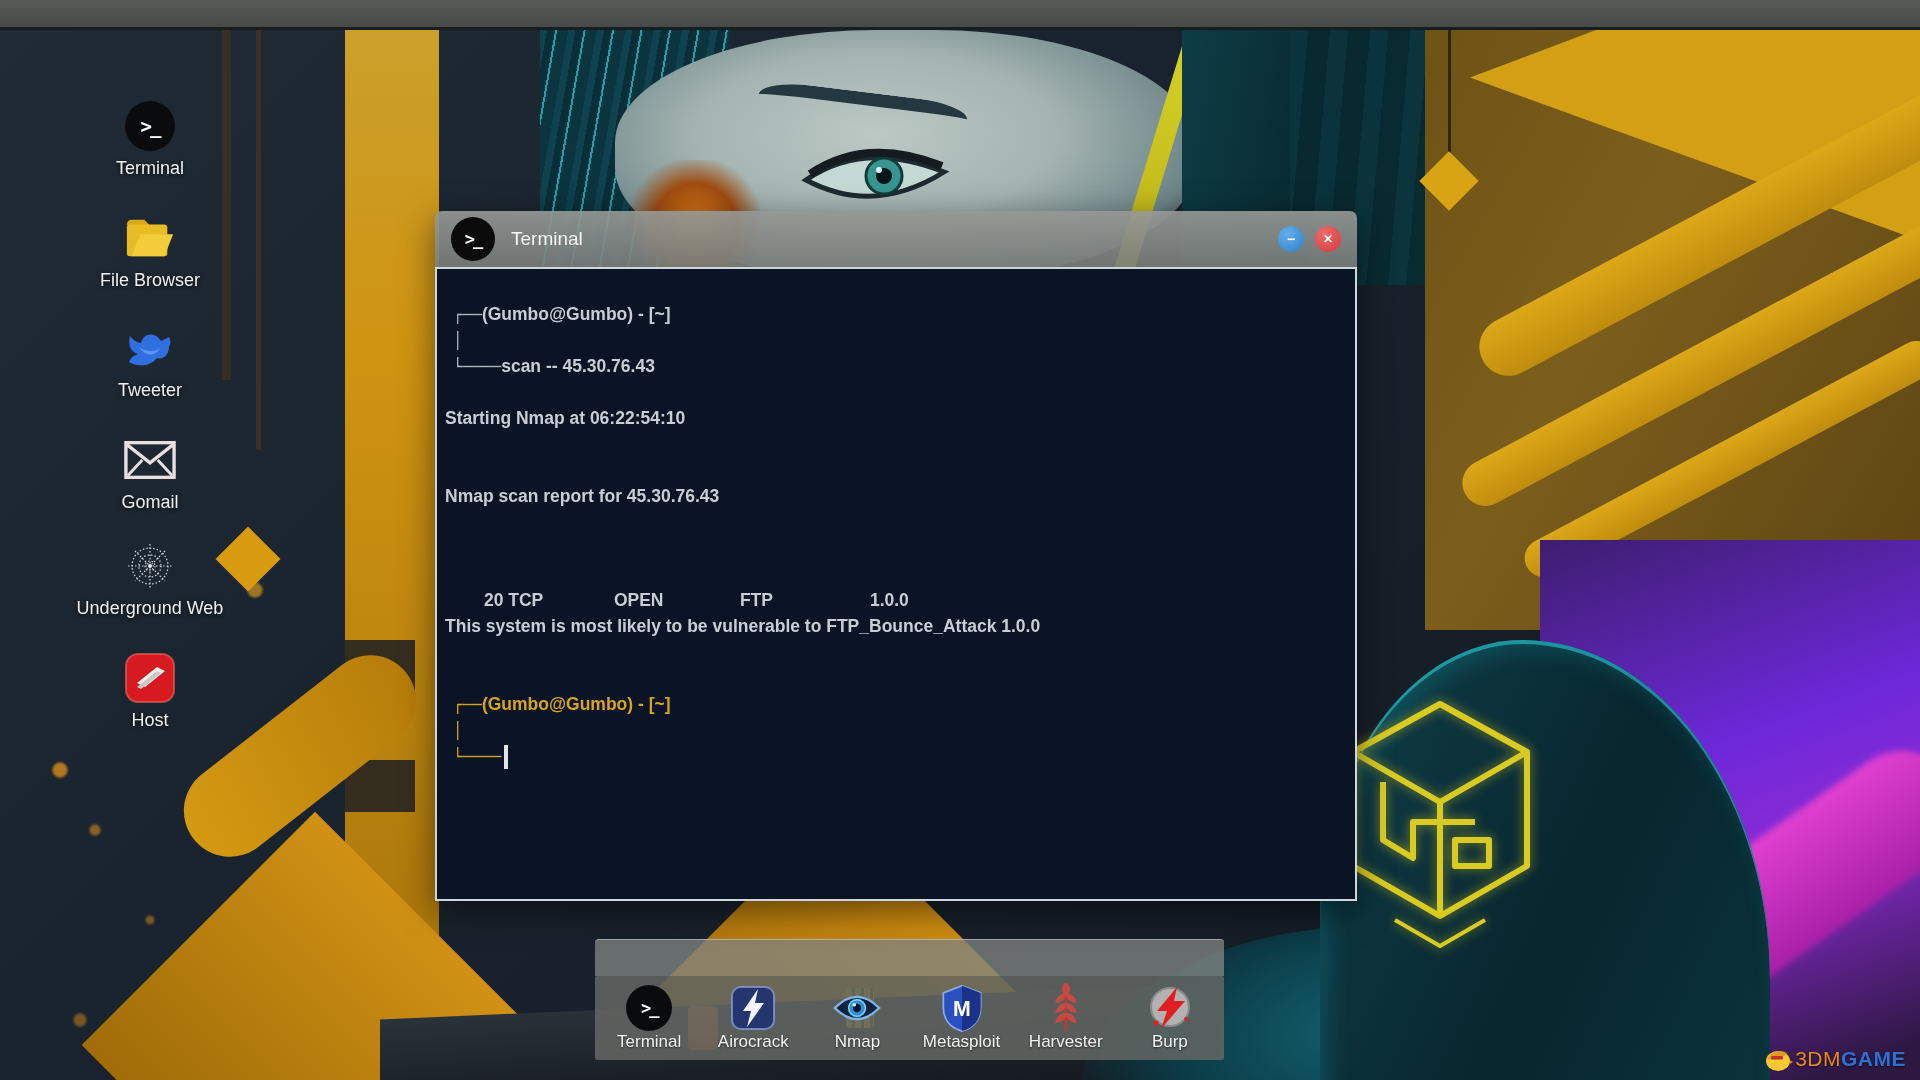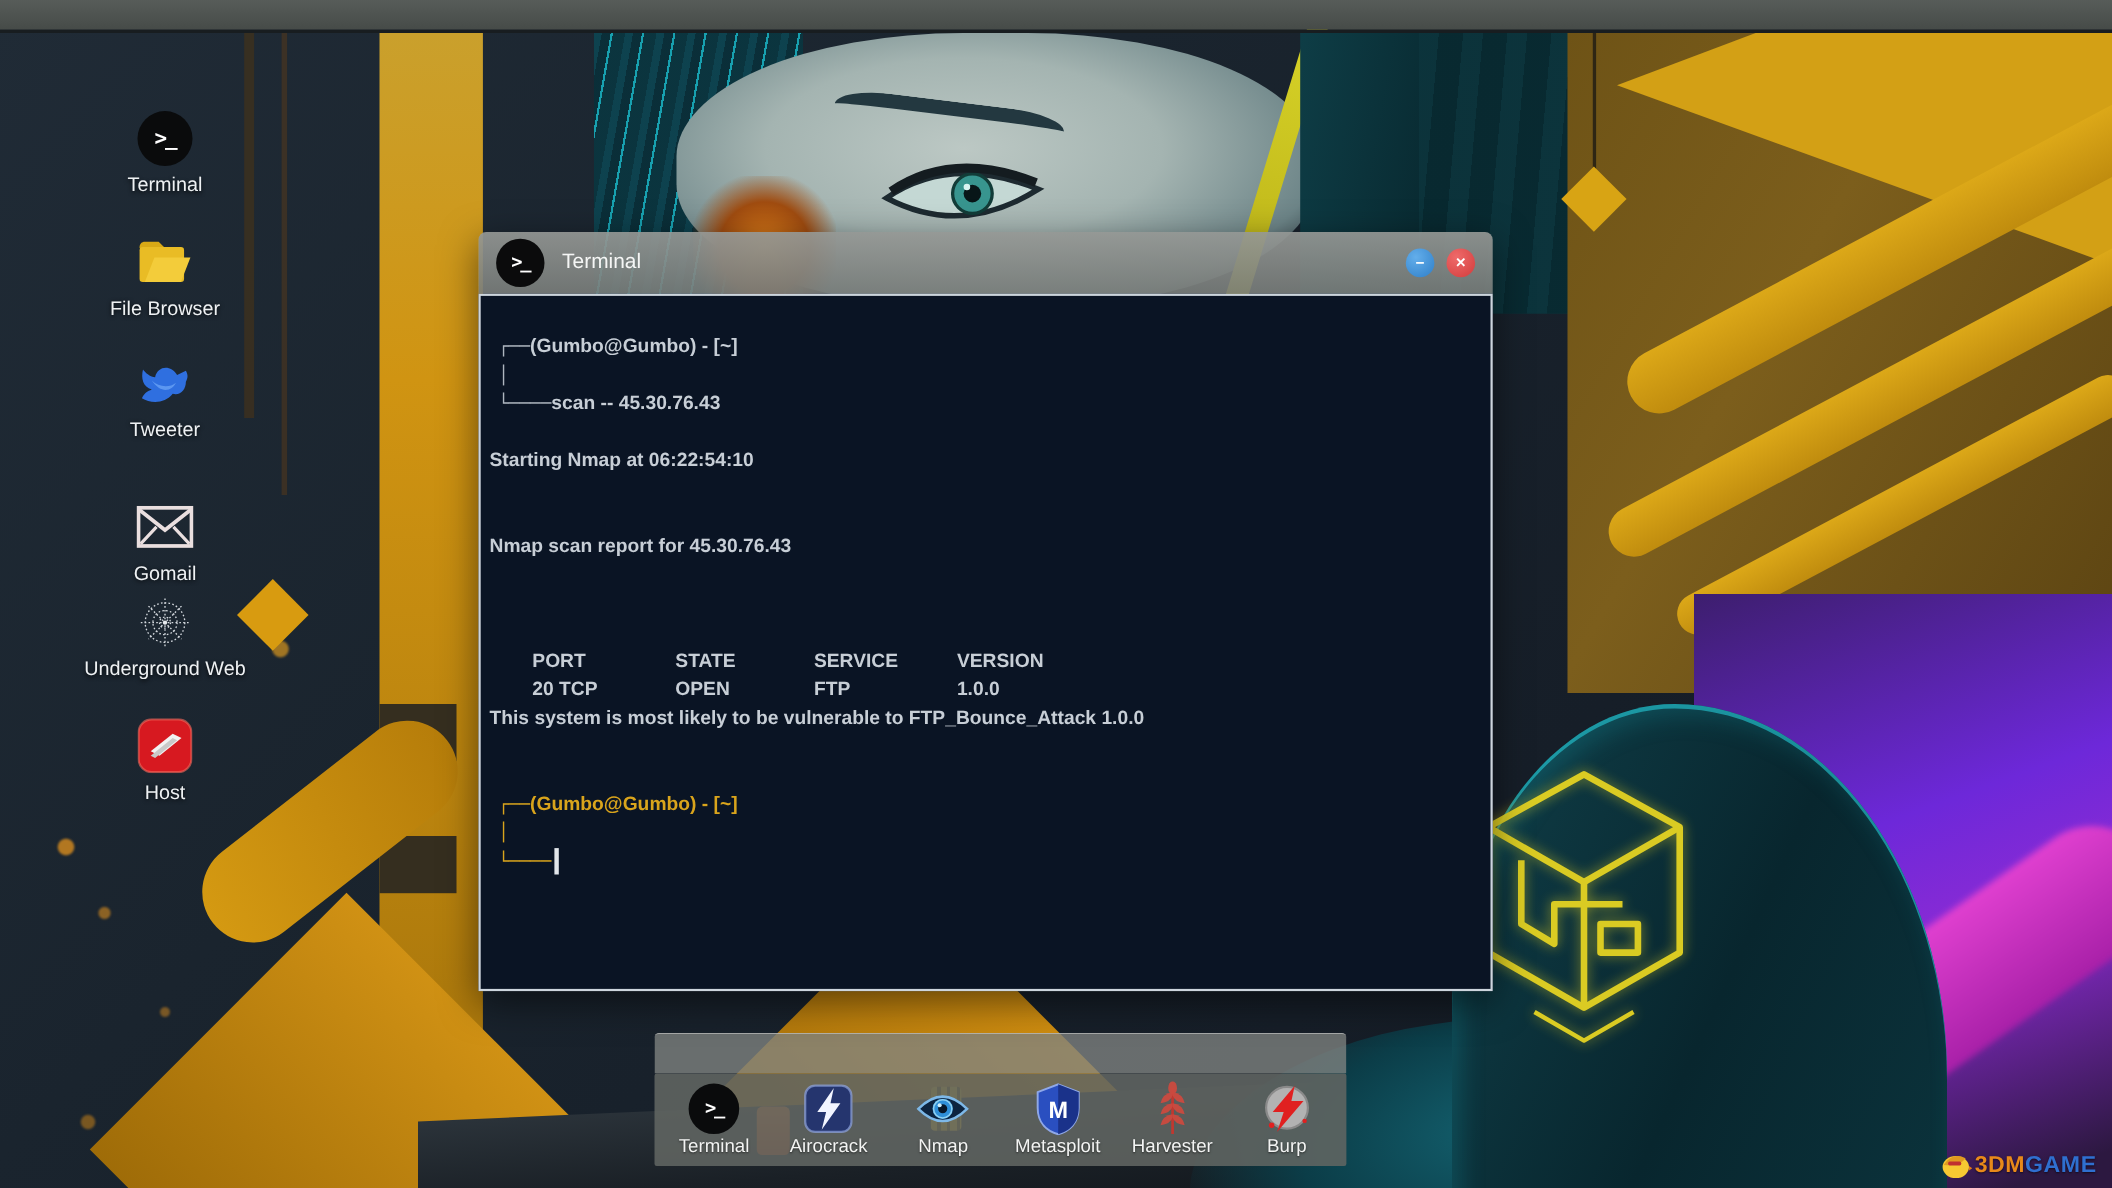--- a/index.html
+++ b/index.html
@@ -124,21 +124,21 @@
     background:rgba(128,132,129,.78); border-radius:4px 4px 0 0; border-top:1px solid rgba(210,212,210,.6); }
   .dock { position:absolute; left:595px; top:976px; width:629px; height:84px; z-index:46;
     background:rgba(97,101,98,.88); border-radius:2px; display:flex; align-items:center; justify-content:space-evenly; }
   .ditem { width:100px; text-align:center; cursor:pointer; }
   .ditem .img { display:flex; width:48px; height:46px; margin:0 auto; align-items:center; justify-content:center; }
   .ditem .lbl { margin-top:1px; font-size:17px; color:#f3f4f3; text-shadow:0 1px 2px rgba(0,0,0,.6); }
   .dock .term-circle { width:46px; height:46px; font-size:17px; }
 
   
   .watermark { position:absolute; right:14px; bottom:8px; z-index:60; display:flex; align-items:center; }
-  .wm-3dm { font-size:21px; font-weight:bold; color:#e8891a; letter-spacing:.5px; text-shadow:0 1px 2px rgba(0,0,0,.6); }
+  .wm-3dm { font-size:21px; font-weight:normal; color:#e8891a; letter-spacing:.5px; text-shadow:0 1px 2px rgba(0,0,0,.6); }
   .wm-game { font-size:21px; font-weight:bold; color:#2f6fd0; letter-spacing:.5px; text-shadow:0 1px 2px rgba(0,0,0,.6); }
 </style>
 </head>
 <body>
 
 <div class="desktop">
 
   <div class="wp wp-base"></div>
   <div class="wp wp-dots"></div>
   <div class="wp wp-thin-line1"></div>
@@ -215,21 +215,21 @@
   <div class="dicon" style="top:322px;">
     <div class="img">
       <svg width="52" height="44" viewBox="0 0 52 44">
         <path d="M5 36c8 5 21 5 28-4 7 2 12-4 12-11 2-4 2-6 0-10l-8 4C31 5 19 7 17 17c-4 0-9-4-11-7-2 8 0 16 8 18-4 2-6 2-9 8z" fill="#2f6fe0"></path>
         <path d="M14 20c6 6 16 7 22 2-4 8-14 10-22-2z" fill="#6fa8f8" opacity=".7"></path>
       </svg>
     </div>
     <div class="lbl">Tweeter</div>
   </div>
 
-  <div class="dicon" style="top:453px;">
+  <div class="dicon" style="top:434px;">
     <div class="img">
       <svg width="54" height="40" viewBox="0 0 54 40">
         <rect x="2" y="2" width="50" height="36" fill="none" stroke="#eadfdf" stroke-width="3.5"></rect>
         <path d="M3 4 L27 23 L51 4" fill="none" stroke="#eadfdf" stroke-width="3.5"></path>
         <path d="M4 36 L19 20 M50 36 L35 20" fill="none" stroke="#eadfdf" stroke-width="3"></path>
       </svg>
     </div>
     <div class="lbl">Gomail</div>
   </div>
 
@@ -274,23 +274,20 @@
       <div class="tl prompt"><span class="box">┌──</span><span>(Gumbo@Gumbo) - [~]</span></div>
       <div class="tl prompt"><span class="box">│</span></div>
       <div class="tl prompt"><span class="box">└────</span><span>scan -- 45.30.76.43</span></div>
       <div class="sp"></div>
       <div class="tl">Starting Nmap at 06:22:54:10</div>
       <div class="sp"></div>
       <div class="sp"></div>
       <div class="tl">Nmap scan report for 45.30.76.43</div>
       <div class="sp"></div>
       <div class="sp"></div>
-      <div class="tl">
-        <span class="c0">PORT</span><span class="c1">STATE</span><span class="c2">SERVICE</span><span>VERSION</span>
-      </div>
       <div class="tl">
         <span class="c0">20 TCP</span><span class="c1">OPEN</span><span class="c2">FTP</span><span>1.0.0</span>
       </div>
       <div class="sp"></div>
       <div class="tl">This system is most likely to be vulnerable to FTP_Bounce_Attack 1.0.0</div>
       <div class="sp"></div>
       <div class="sp"></div>
       <div class="tl prompt orange"><span class="box">┌──</span><span>(Gumbo@Gumbo) - [~]</span></div>
       <div class="tl prompt orange"><span class="box">│</span></div>
       <div class="tl prompt orange"><span class="box">└────</span><span class="cursor"></span></div>

